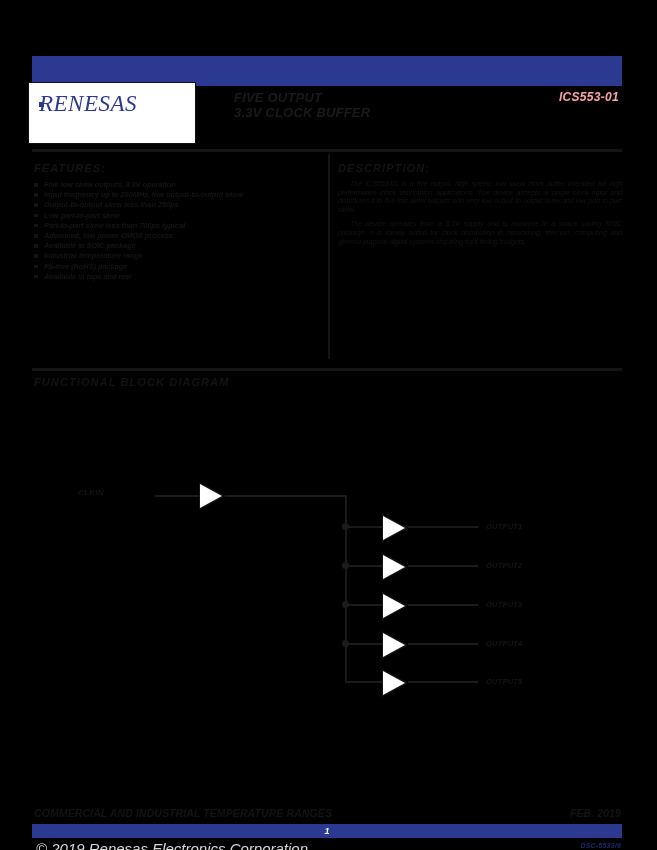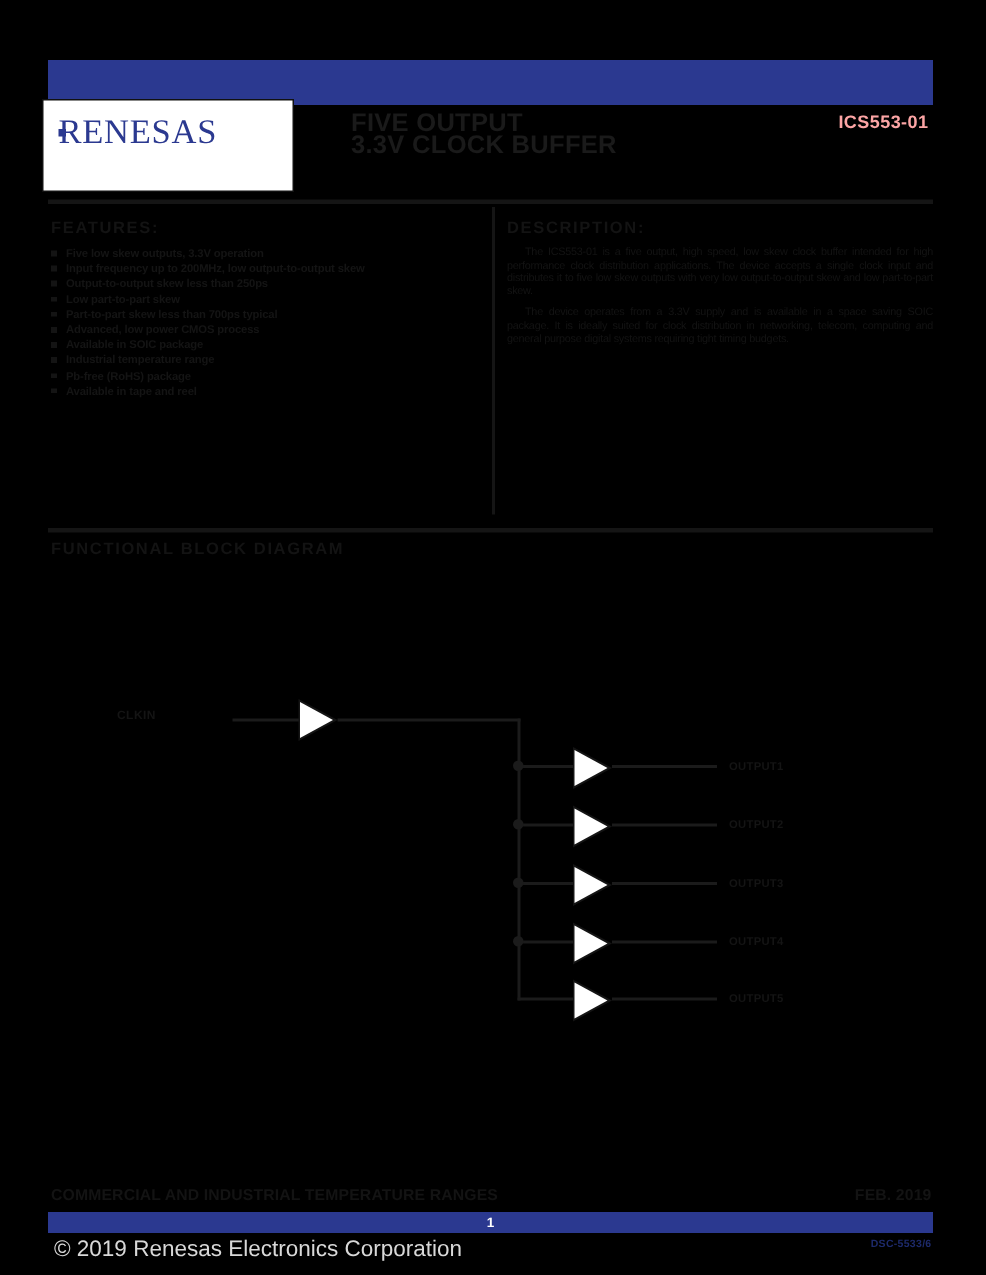--- a/index.html
+++ b/index.html
@@ -10,24 +10,25 @@
   body {
     width: 657px;
     height: 850px;
     position: relative;
     overflow: hidden;
     font-family: "Liberation Sans", sans-serif;
   }
 
   #page {
     position: absolute;
-    left: 0; top: 0;
+    left: 0; top: 16px;
     width: 657px;
     height: 684px;
     background: #000000;
+    font-style: italic;
   }
 
   
   .top-banner {
     position: absolute;
     left: 32px;
     top: 40px;
     width: 590px;
     height: 30px;
     background: #2B3990;
@@ -62,21 +63,21 @@
     height: 5px;
     background: #2B3990;
   }
 
   
   .doc-title {
     position: absolute;
     left: 234px;
     top: 74px;
     color: #1a1a1a;
-    font-size: 17px;
+    font-size: 13px;
     font-weight: bold;
     line-height: 15px;
     letter-spacing: 0.2px;
   }
   .doc-title .l2 { display: block; }
 
   .part-number {
     position: absolute;
     right: 38px;
     top: 74px;

